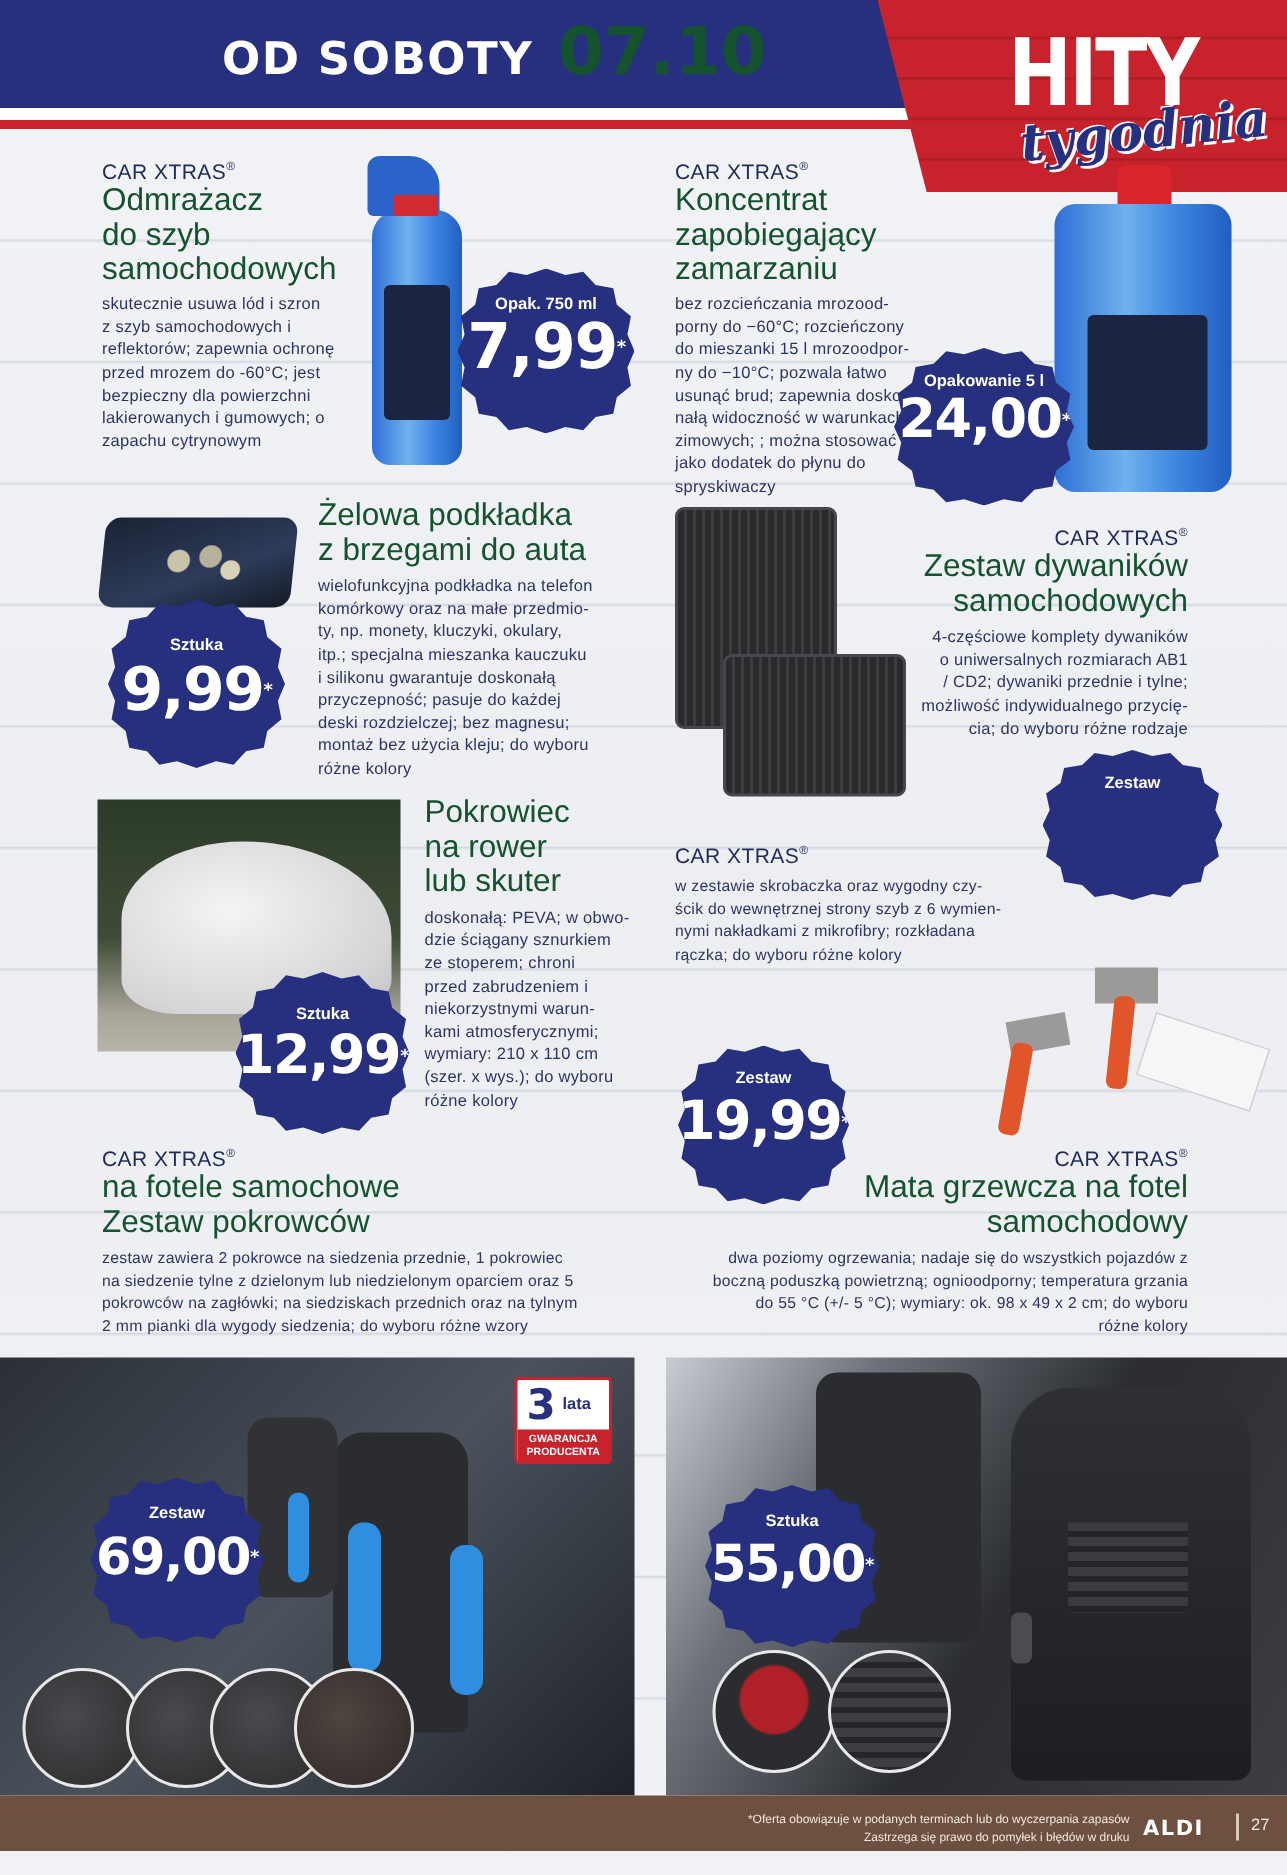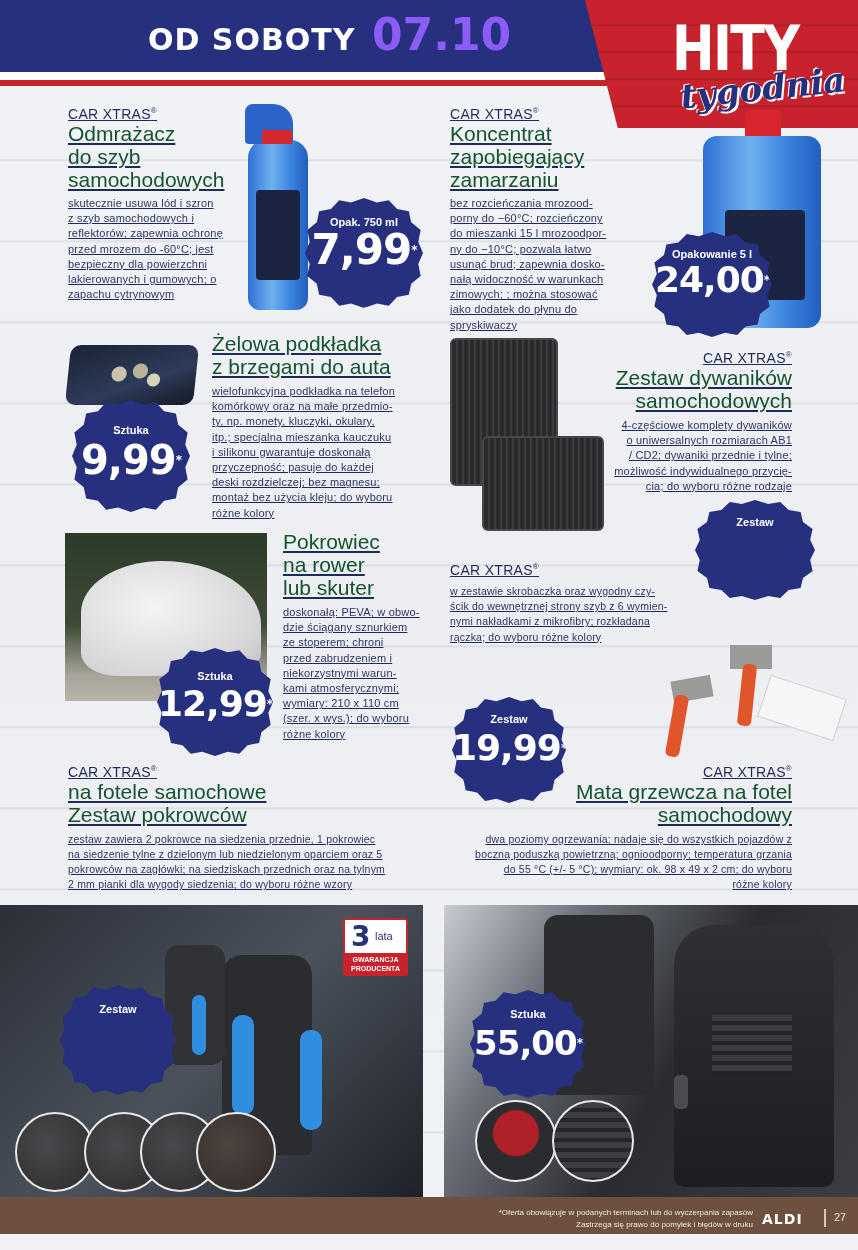--- a/index.html
+++ b/index.html
@@ -5,40 +5,40 @@
   * { box-sizing: border-box; margin: 0; padding: 0; }
   html, body { width: 858px; height: 1250px; overflow: hidden; }
   body {
     position: relative;
     font-family: "Liberation Sans", sans-serif;
     color: #1e2a5a;
     background:
       repeating-linear-gradient(180deg, rgba(200,205,215,0.0) 0px, rgba(200,205,215,0.0) 78px, rgba(170,176,190,0.35) 79px, rgba(200,205,215,0.0) 81px),
       linear-gradient(180deg, #f2f3f6 0%, #eceef2 50%, #f1f2f5 100%);
   }
-  .abs { position: absolute; text-decoration: underline; }
+  .abs { position: absolute; }
 
   
   .hdr-blue {
     position: absolute; left: 0; top: 0; width: 610px; height: 72px;
     background: #26307e;
   }
   .hdr-white { position: absolute; left: 0; top: 72px; width: 620px; height: 8px; background: #fff; }
   .hdr-red-stripe { position: absolute; left: 0; top: 80px; width: 625px; height: 6px; background: #c8232c; }
   .hdr-red {
     position: absolute; left: 585px; top: 0; width: 273px; height: 128px;
     background: repeating-linear-gradient(180deg, #c8232c 0px, #c8232c 24px, #a81c24 25px, #c8232c 27px);
     clip-path: polygon(0 0, 100% 0, 100% 100%, 12% 100%);
   }
   .hdr-text {
     position: absolute; left: 148px; top: 22px; color: #fff;
     font-family: "DejaVu Sans", sans-serif; font-weight: bold; font-size: 30px; letter-spacing: 1px;
   }
   .hdr-date {
-    position: absolute; left: 372px; top: 12px; color: #8b5cf6;
+    position: absolute; left: 372px; top: 12px; color: #14532d;
     font-family: "DejaVu Sans", sans-serif; font-weight: bold; font-size: 44px;
     border-bottom: 3px solid #fff; line-height: 46px; padding-bottom: 14px;
   }
   .hity {
     position: absolute; left: 672px; top: 18px; color: #fff;
     font-family: "DejaVu Sans", sans-serif; font-weight: 900; font-size: 62px; letter-spacing: -2px;
     transform: scaleX(0.82); transform-origin: left top; line-height: 62px;
   }
   .tygodnia {
     position: absolute; left: 680px; top: 68px; color: #26307e;
@@ -85,21 +85,21 @@
   }
   .footer-note { position: absolute; right: 105px; top: 10px; color: #f0e8e0; font-size: 8px; text-align: right; line-height: 12px; }
   .aldi { position: absolute; left: 762px; top: 14px; color: #fff; font-family: "DejaVu Sans", sans-serif; font-weight: 900; font-size: 14px; letter-spacing: 1px; }
   .pg-sep { position: absolute; left: 824px; top: 12px; width: 2px; height: 18px; background: #d8c8b8; }
   .pg { position: absolute; left: 834px; top: 14px; color: #f0e8e0; font-size: 11px; }
   .warranty {
     position: absolute; left: 343px; top: 918px; width: 65px; height: 58px; background: #fff;
     border: 2px solid #c8232c; border-radius: 3px;
   }
   .warranty .num { position: absolute; left: 6px; top: 0px; font-family: "DejaVu Sans", sans-serif; font-weight: 900; font-size: 28px; color: #26307e; }
-  .warranty .lata { position: absolute; left: 30px; top: 10px; font-size: 11px; font-weight: normal; color: #26307e; }
+  .warranty .lata { position: absolute; left: 30px; top: 10px; font-size: 11px; font-weight: bold; color: #26307e; }
   .warranty .strip { position: absolute; left: 0; bottom: 0; width: 100%; height: 21px; background: #c8232c; color: #fff; font-size: 7px; font-weight: bold; text-align: center; line-height: 9px; padding-top: 2px; }
   .swatch { position: absolute; width: 80px; height: 80px; border-radius: 50%; border: 2px solid #e8e8e8; background: radial-gradient(circle at 40% 40%, #4a4a4e, #2a2a2c); }
 </style>
 </head>
 <body>
 
 <div class="hdr-blue"></div>
 <div class="hdr-white"></div>
 <div class="hdr-red-stripe"></div>
 <div class="hdr-text">OD SOBOTY</div>
@@ -123,21 +123,21 @@
     <div>bezpieczny dla powierzchni</div>
     <div>lakierowanych i gumowych; o</div>
     <div>zapachu cytrynowym</div>
   </div>
 </div>
 <div class="img bottle" style="left:248px; top:140px; width:60px; height:170px;">
   <div class="label-dark" style="left:8px; top:50px; width:44px; height:90px; border-radius:4px;"></div>
 </div>
 <div class="img" style="left:245px; top:104px; width:48px; height:40px; background:#2a64c8; border-radius:8px 20px 4px 4px;"></div>
 <div class="img" style="left:262px; top:130px; width:30px; height:14px; background:#d22a30;"></div>
-<div class="badge" style="left:305px; top:198px; width:118px; height:110px;">
+<div class="badge" style="left:305px; top:179px; width:118px; height:110px;">
   <span class="unit" style="margin-top:18px;">Opak. 750 ml</span>
   <span class="price" style="font-size:42px; line-height:44px;"><span>7,99</span><span class="star">*</span></span>
   <span class="perl">(1 l = 10,65)</span>
 </div>
 
 <div class="abs" style="left:450px; top:106px; width:180px;">
   <div class="brand"><span>CAR XTRAS</span><sup>®</sup></div>
   <div class="ptitle">
     <div>Koncentrat</div>
     <div>zapobiegający</div>
@@ -152,21 +152,21 @@
     <div>nałą widoczność w warunkach</div>
     <div>zimowych; ; można stosować</div>
     <div>jako dodatek do płynu do</div>
     <div>spryskiwaczy</div>
   </div>
 </div>
 <div class="img" style="left:745px; top:110px; width:36px; height:28px; background:#d9262e; border-radius:6px 6px 2px 2px;"></div>
 <div class="img bottle" style="left:703px; top:136px; width:118px; height:192px; border-radius:14px;">
   <div class="label-dark" style="left:22px; top:74px; width:80px; height:90px; border-radius:4px;"></div>
 </div>
-<div class="badge" style="left:652px; top:232px; width:120px; height:105px;">
+<div class="badge" style="left:596px; top:232px; width:120px; height:105px;">
   <span class="unit" style="margin-top:16px;">Opakowanie 5 l</span>
   <span class="price" style="font-size:36px; line-height:40px;"><span>24,00</span><span class="star">*</span></span>
   <span class="perl">(1 l = 4,80)</span>
 </div>
 
 <div class="img" style="left:68px; top:345px; width:128px; height:60px; background:linear-gradient(160deg,#1a2234,#2e3c5a 60%,#141a26); border-radius:10px; transform:skewX(-6deg);">
   <div style="position:absolute; left:30px; top:14px; width:70px; height:30px; background:radial-gradient(circle at 30% 50%, #c9c3a9 0 7px, transparent 8px), radial-gradient(circle at 60% 40%, #b7b29c 0 7px, transparent 8px), radial-gradient(circle at 80% 70%, #d8d2b8 0 6px, transparent 7px);"></div>
 </div>
 <div class="abs" style="left:212px; top:332px; width:210px;">
   <div class="ptitle">
@@ -298,20 +298,21 @@
 <div class="warranty">
   <span class="num">3</span>
   <span class="lata">lata</span>
   <div class="strip">
       <div>GWARANCJA</div>
       <div>PRODUCENTA</div>
     </div>
 </div>
 <div class="badge" style="left:60px; top:985px; width:116px; height:110px;">
   <span class="unit" style="margin-top:18px;">Zestaw</span>
+  <span class="price" style="font-size:34px; line-height:46px;"><span>69,00</span><span class="star">*</span></span>
 </div>
 
 <div class="img" style="left:444px; top:905px; width:414px; height:292px; background:linear-gradient(120deg,#c8ccd2 0%,#6c7078 25%,#2a2c30 55%,#3c3e42 100%);">
   <div style="position:absolute; left:230px; top:20px; width:160px; height:262px; background:linear-gradient(180deg,#2e3034,#1c1e22); border-radius:40px 40px 10px 10px;"></div>
   <div style="position:absolute; left:268px; top:110px; width:80px; height:60px; background:repeating-linear-gradient(180deg,#3a3c40 0 6px,#222428 6px 10px);"></div>
   <div style="position:absolute; left:230px; top:170px; width:14px; height:34px; background:#4a4c50; border-radius:5px;"></div>
   <div style="position:absolute; left:100px; top:10px; width:110px; height:180px; background:#2a2c30; border-radius:14px;"></div>
 </div>
 <div class="swatch" style="left:475px; top:1100px; width:82px; height:82px; background:radial-gradient(circle at 50% 40%, #b02028 0 22px, #2a2c30 24px);"></div>
 <div class="swatch" style="left:552px; top:1100px; width:82px; height:82px; background:repeating-linear-gradient(180deg,#3c3e42 0 6px,#24262a 6px 10px);"></div>

